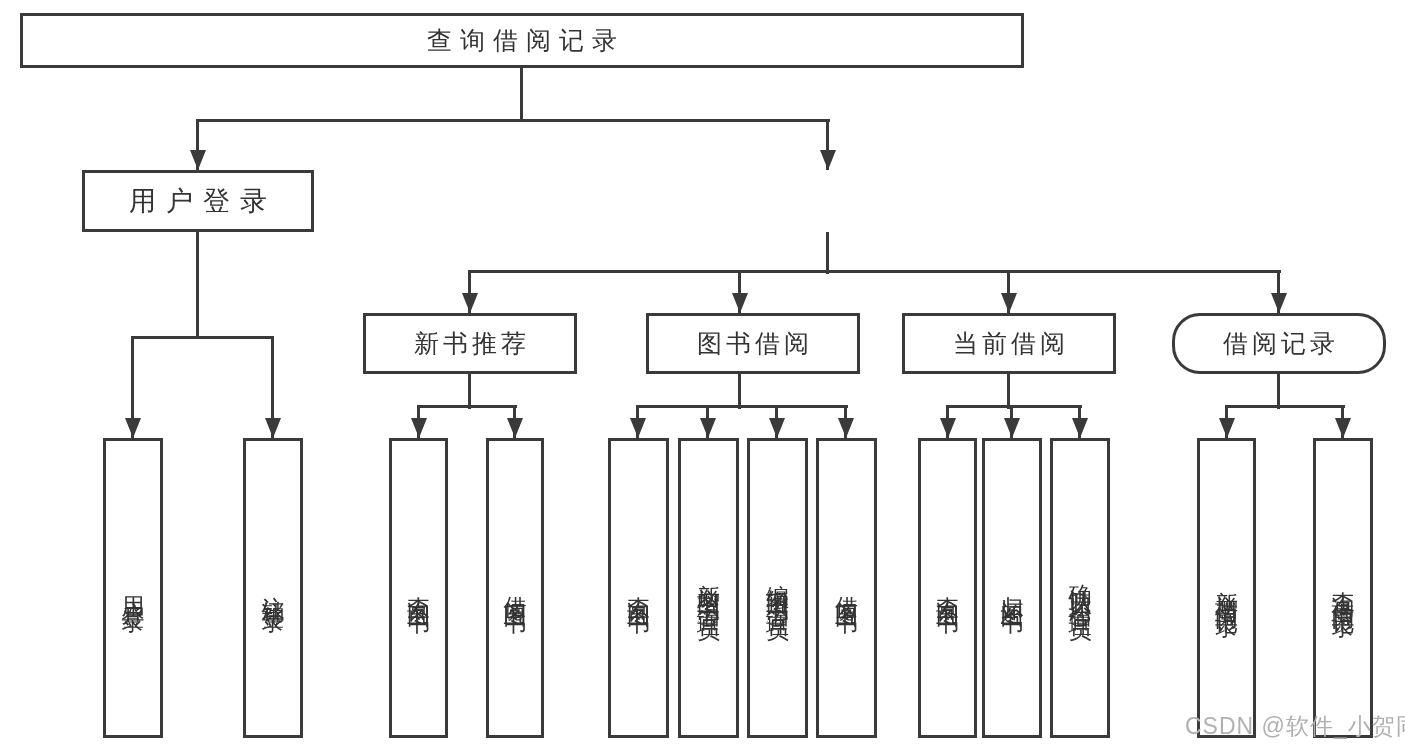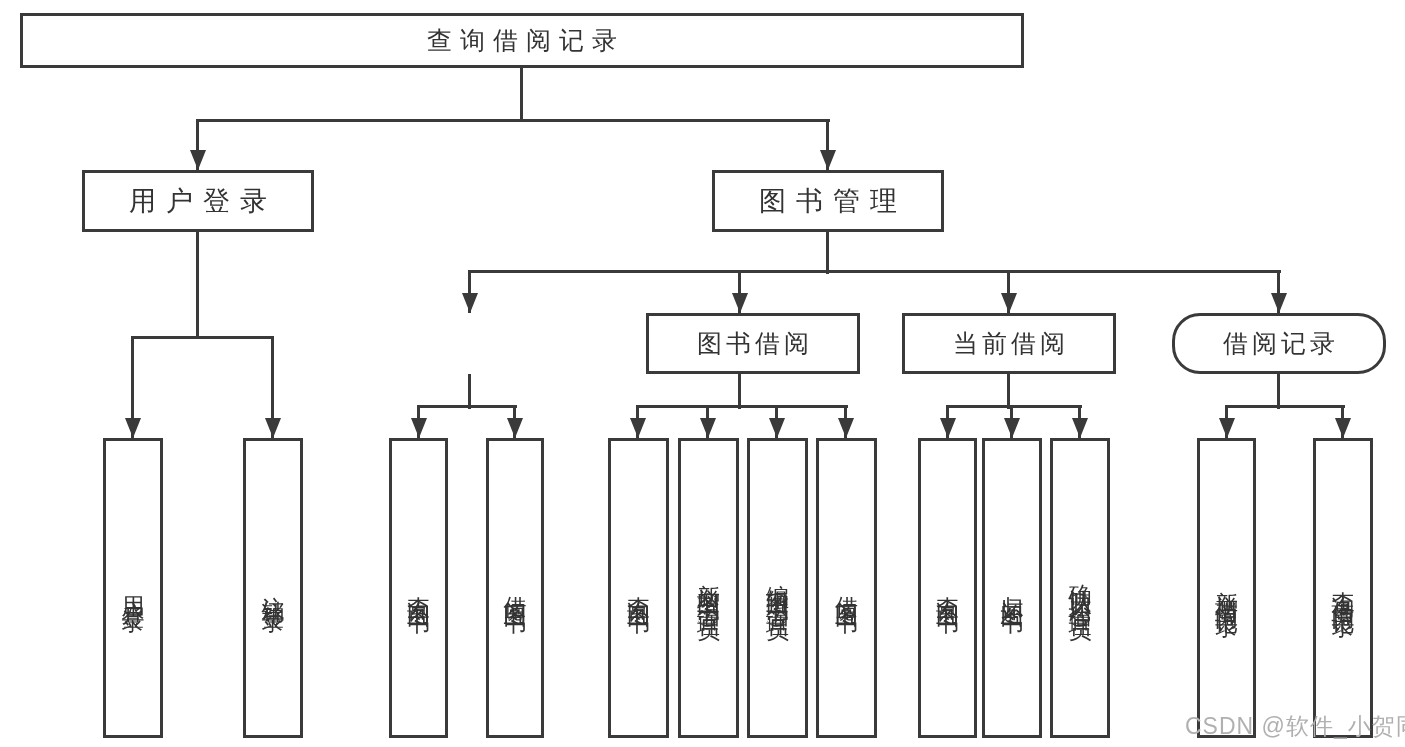--- a/index.html
+++ b/index.html
@@ -61,42 +61,42 @@
   <div class="vline" style="left:520px; top:68px; height:54px;"></div>
   <div class="hline" style="left:196px; top:119px; width:634px;"></div>
   <div class="vline" style="left:196px; top:119px; height:51px;"></div>
   <div class="arrow" style="left:190px; top:150px;"></div>
   <div class="vline" style="left:826px; top:119px; height:51px;"></div>
   <div class="arrow" style="left:820px; top:150px;"></div>
 
   <div class="box lv2" style="left:82px; top:170px; width:232px; height:62px;">
     <span>用户登录</span>
   </div>
-  <div class="box lv2" style="left:712px; top:170px; width:232px; height:62px;">
-    <span>图书管理</span>
-  </div>
 
   <div class="vline" style="left:196px; top:232px; height:107px;"></div>
   <div class="hline" style="left:131px; top:336px; width:143px;"></div>
   <div class="vline" style="left:131px; top:336px; height:102px;"></div>
   <div class="arrow" style="left:125px; top:418px;"></div>
   <div class="vline" style="left:271px; top:336px; height:102px;"></div>
   <div class="arrow" style="left:265px; top:418px;"></div>
 
   <div class="vline" style="left:826px; top:232px; height:42px;"></div>
   <div class="hline" style="left:468px; top:270px; width:813px;"></div>
   <div class="vline" style="left:468px; top:270px; height:43px;"></div>
   <div class="arrow" style="left:462px; top:293px;"></div>
   <div class="vline" style="left:738px; top:270px; height:43px;"></div>
   <div class="arrow" style="left:732px; top:293px;"></div>
   <div class="vline" style="left:1007px; top:270px; height:43px;"></div>
   <div class="arrow" style="left:1001px; top:293px;"></div>
   <div class="vline" style="left:1277px; top:270px; height:43px;"></div>
   <div class="arrow" style="left:1271px; top:293px;"></div>
 
+  <div class="box lv3" style="left:363px; top:313px; width:214px; height:61px;">
+    <span>新书推荐</span>
+  </div>
   <div class="box lv3" style="left:633px; top:313px; width:214px; height:61px;margin-left:13px;">
     <span>图书借阅</span>
   </div>
   <div class="box lv3" style="left:902px; top:313px; width:214px; height:61px;">
     <span>当前借阅</span>
   </div>
   <div class="box lv3" style="left:1172px; top:313px; width:214px; height:61px;border-radius:28px;">
     <span>借阅记录</span>
   </div>
 

